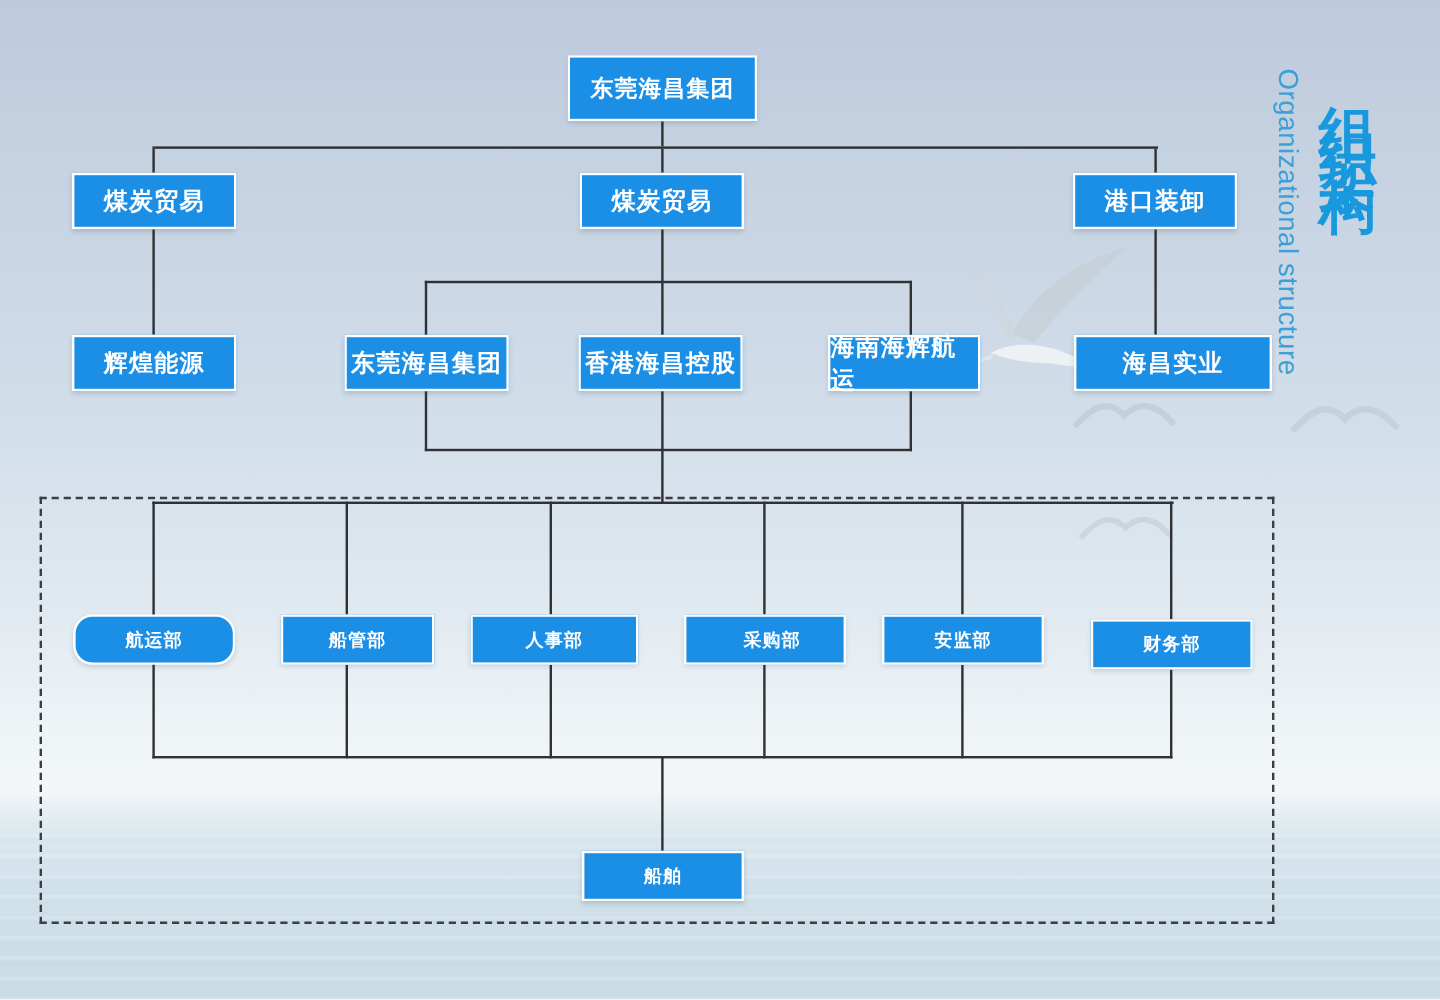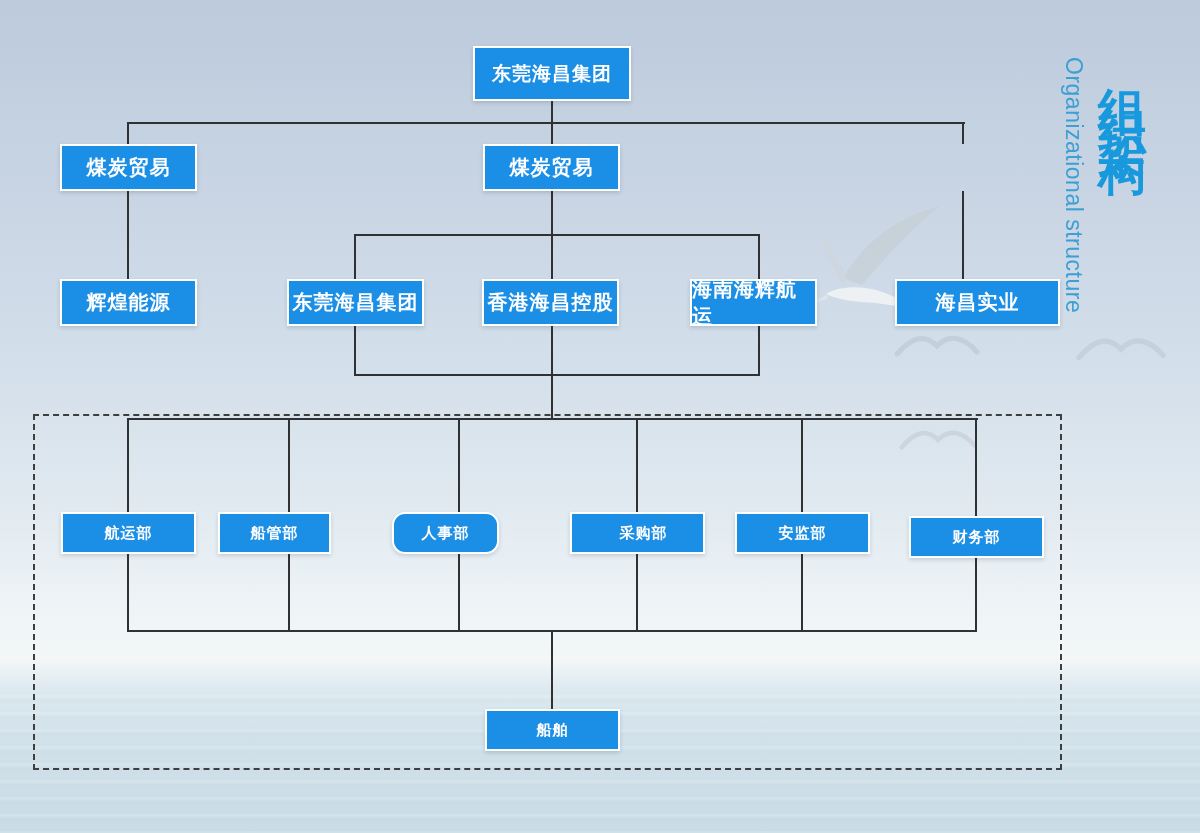--- a/index.html
+++ b/index.html
@@ -111,29 +111,30 @@
   <div class="vline" style="left:636px;top:418px;height:214px;"></div>
   <div class="vline" style="left:801px;top:418px;height:214px;"></div>
   <div class="vline" style="left:975px;top:418px;height:214px;"></div>
   <div class="hline" style="left:127px;top:630px;width:850px;"></div>
   <div class="vline" style="left:551px;top:630px;height:79px;"></div>
 
   <div class="node lg" style="left:473px;top:46px;width:158px;height:55px;">东莞海昌集团</div>
 
   <div class="node md" style="left:60px;top:144px;width:137px;height:47px;">煤炭贸易</div>
   <div class="node md" style="left:483px;top:144px;width:137px;height:47px;">煤炭贸易</div>
+  <div class="node md" style="left:894px;top:144px;width:137px;height:47px;">港口装卸</div>
 
   <div class="node md" style="left:60px;top:279px;width:137px;height:47px;">辉煌能源</div>
   <div class="node md" style="left:287px;top:279px;width:137px;height:47px;">东莞海昌集团</div>
   <div class="node md" style="left:482px;top:279px;width:137px;height:47px;text-align:center;">香港海昌控股</div>
   <div class="node md" style="left:690px;top:279px;width:127px;height:47px;">海南海辉航运</div>
   <div class="node md" style="left:895px;top:279px;width:165px;height:47px;">海昌实业</div>
 
-  <div class="node sm" style="left:61px;top:512px;width:135px;height:42px;">航运部</div>
-  <div class="node sm" style="left:218px;top:512px;width:113px;height:42px;">船管部</div>
-  <div class="node sm" style="left:392px;top:512px;width:107px;height:42px;border-radius:13px;">人事部</div>
+  <div class="node sm" style="left:61px;top:512px;width:135px;height:42px;border-radius:16px;">航运部</div>
+  <div class="node sm" style="left:234px;top:512px;width:128px;height:42px;">船管部</div>
+  <div class="node sm" style="left:392px;top:512px;width:140px;height:42px;">人事部</div>
   <div class="node sm" style="left:570px;top:512px;width:135px;height:42px;padding-left:12px;">采购部</div>
   <div class="node sm" style="left:735px;top:512px;width:135px;height:42px;">安监部</div>
   <div class="node sm" style="left:909px;top:516px;width:135px;height:42px;">财务部</div>
 
   <div class="node sm" style="left:485px;top:709px;width:135px;height:42px;">船舶</div>
 
 </div>
 
 </body></html>

